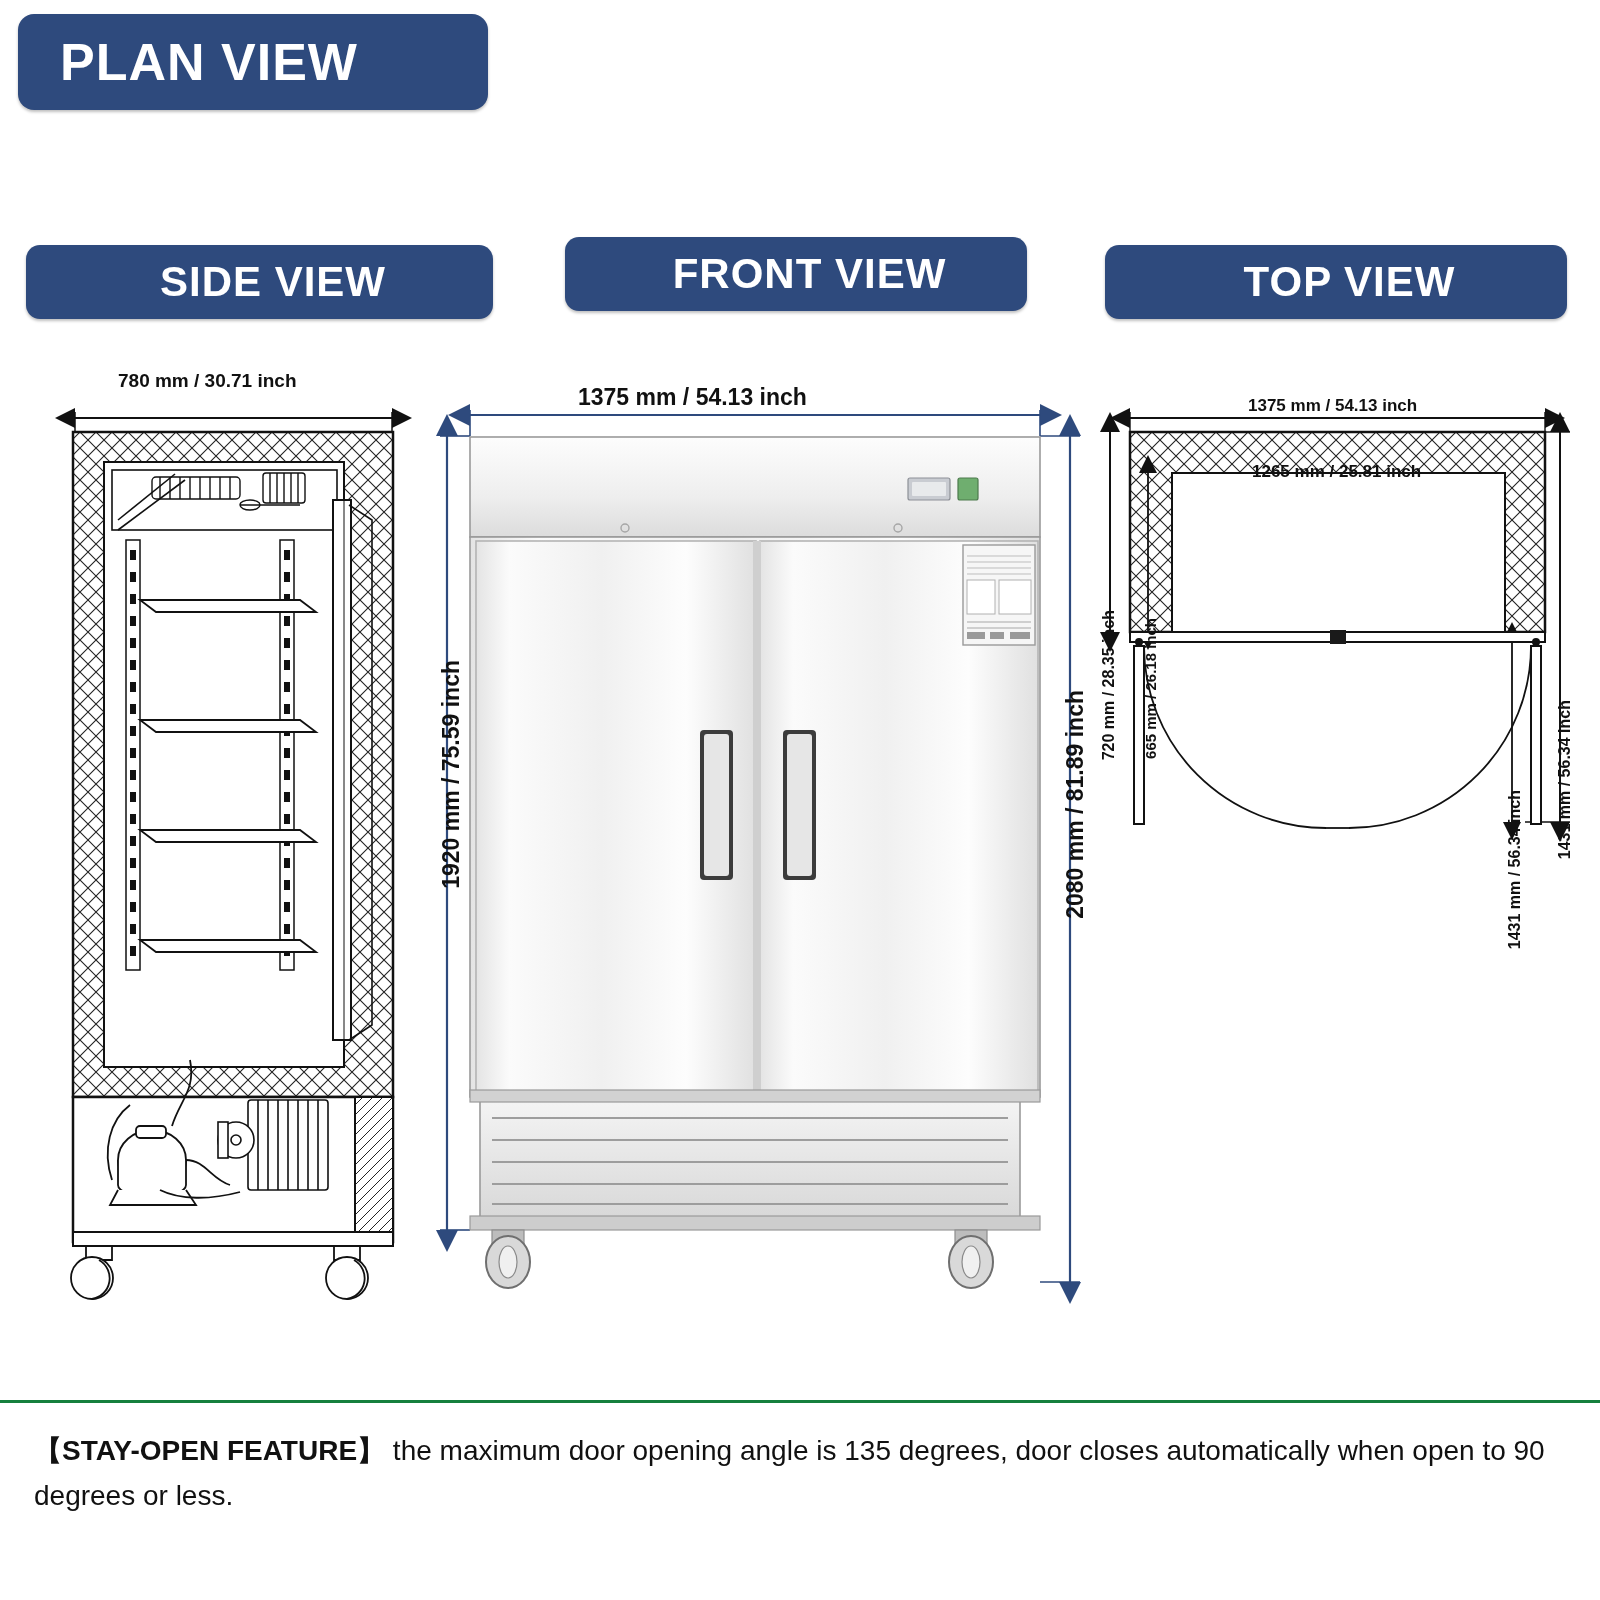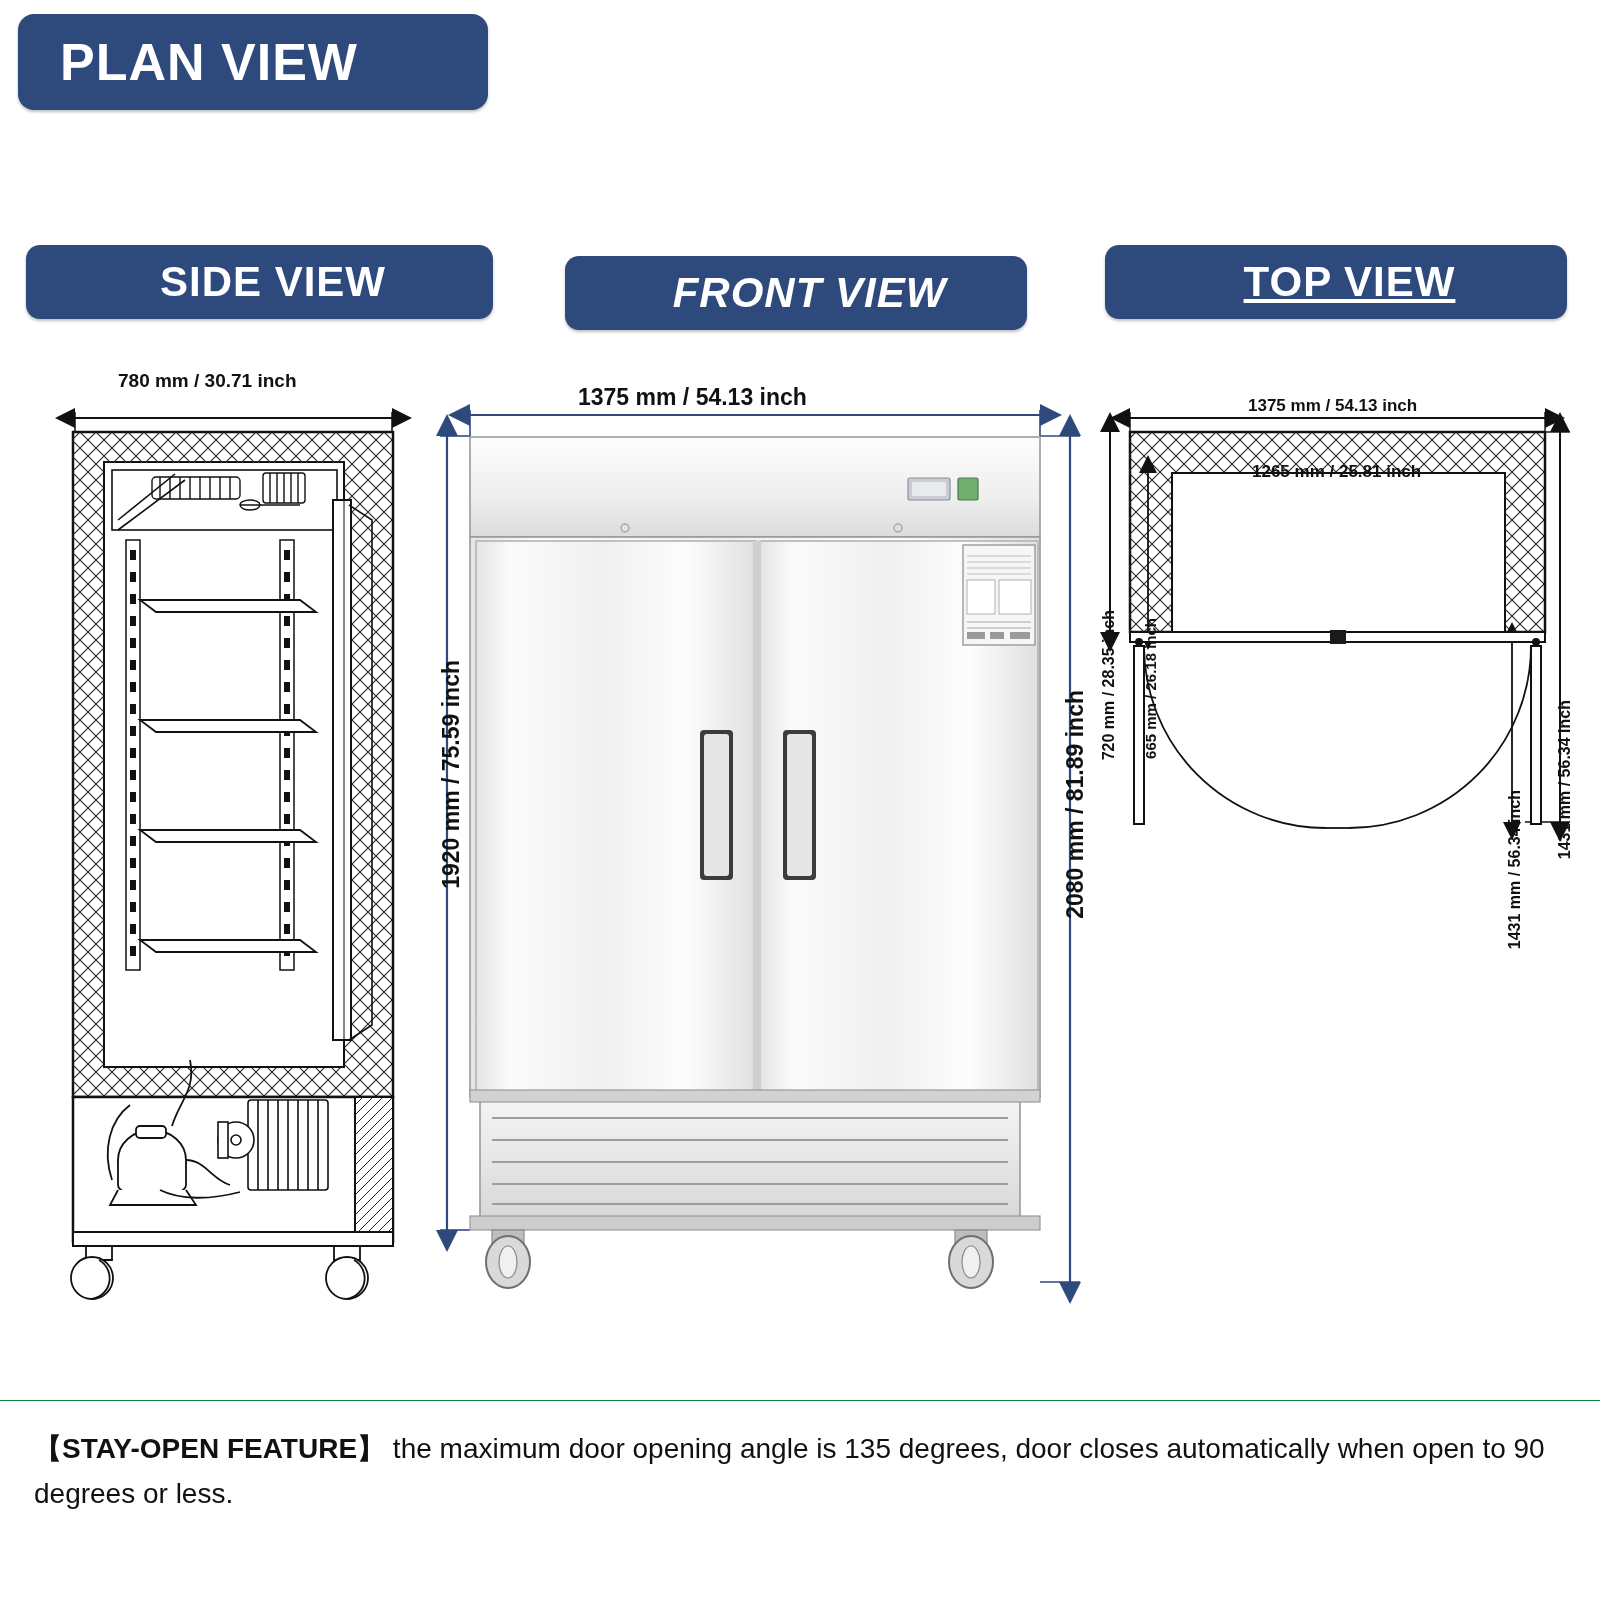--- a/index.html
+++ b/index.html
@@ -33,24 +33,24 @@
     font-size: 52px;
     justify-content: flex-start;
     padding-left: 42px;
     box-sizing: border-box;
     border-radius: 16px;
   }
   #side-badge {
     left: 26px; top: 245px; width: 440px; height: 74px; font-size: 42px;
   }
   #front-badge {
-    left: 565px; top: 256px; width: 435px; height: 74px; font-size: 42px; font-style: italic;
+    left: 565px; top: 237px; width: 435px; height: 74px; font-size: 42px;
   }
   #top-badge {
-    left: 1105px; top: 245px; width: 435px; height: 74px; font-size: 42px; text-decoration: underline;
+    left: 1105px; top: 245px; width: 435px; height: 74px; font-size: 42px;
   }
 
   .dim-label {
     position: absolute;
     font-size: 19px;
     font-weight: bold;
     color: #111;
     white-space: nowrap;
   }
   .dim-label.vert {
@@ -65,21 +65,21 @@
     pointer-events: none;
   }
 
   
   #footer-note {
     position: absolute;
     left: 0;
     top: 1400px;
     width: 1600px;
     height: 200px;
-    border-top: 1px solid #15803d;
+    border-top: 3px solid #15803d;
     box-sizing: border-box;
     padding: 26px 34px 0 34px;
     font-size: 28px;
     line-height: 1.6;
     color: #111;
   }
   #footer-note b { font-weight: bold; }
 </style>
 </head>
 <body>

